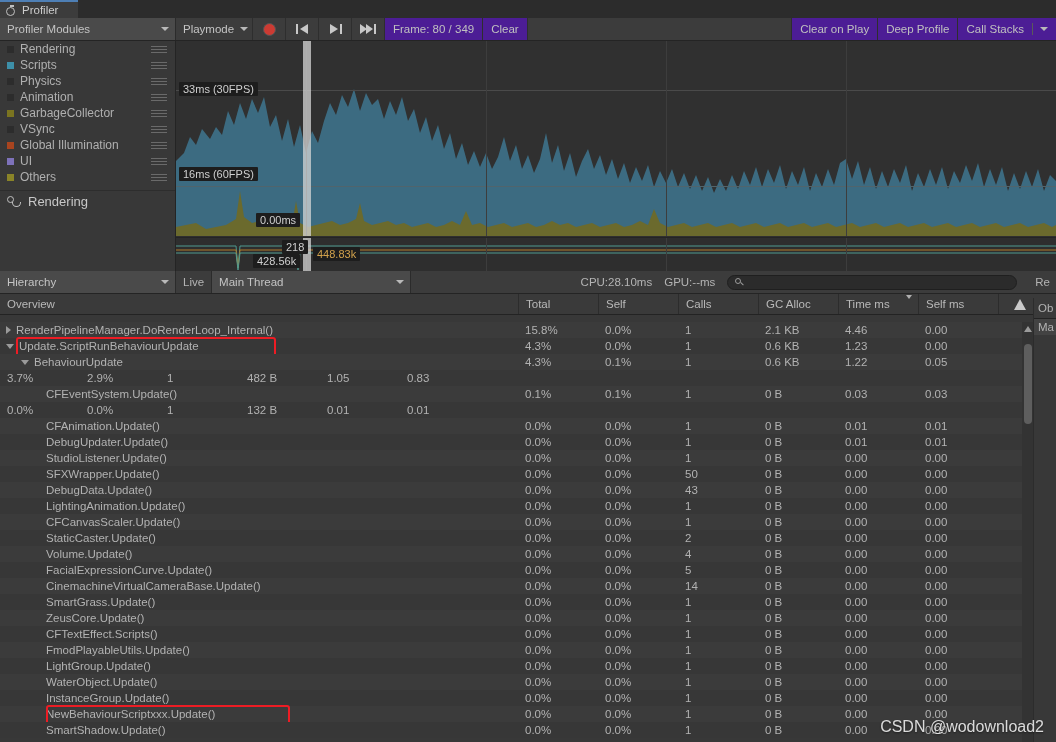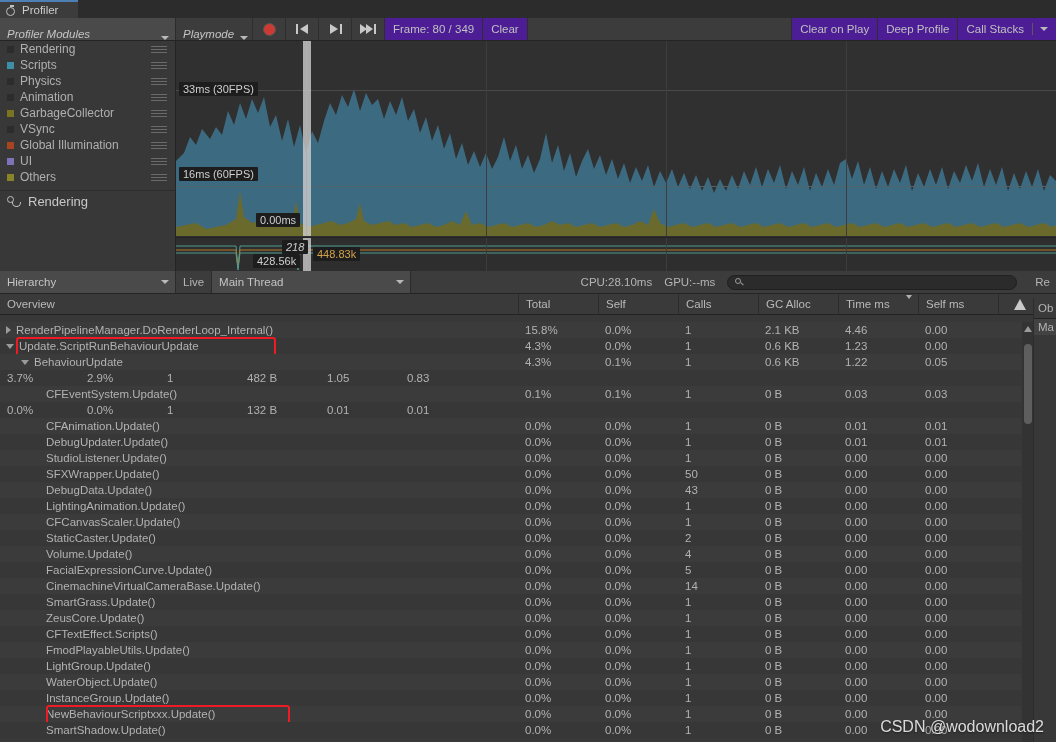--- a/index.html
+++ b/index.html
@@ -26,22 +26,22 @@
   }
   .stopwatch .stem{position:absolute;left:3.5px;top:0;width:4px;height:2px;background:#c0c0c0;}
 
   
   .toolbar{
     height:22px;background:#3c3c3c;border-bottom:1px solid #242424;
     display:flex;align-items:stretch;font-size:11.5px;
   }
   .tb-dd{
     width:176px;background:#4a4a4a;border-right:1px solid #2b2b2b;
-    display:flex;align-items:flex-end;justify-content:space-between;
-    padding:0 6px 0 7px;box-sizing:border-box;color:#c4c4c4;font-style:italic;
+    display:flex;align-items:center;justify-content:space-between;
+    padding:0 6px 0 7px;box-sizing:border-box;color:#c4c4c4;
   }
   .tb-dd.pm{width:76px;justify-content:flex-start;gap:6px;background:#3c3c3c;border-right:none;}
   .caret{
     width:0;height:0;border-left:4px solid transparent;border-right:4px solid transparent;
     border-top:4px solid #b9b9b9;
   }
   .tb-btn{
     display:flex;align-items:center;justify-content:center;min-width:24px;
     background:#3c3c3c;border-left:1px solid #2e2e2e;color:#c0c0c0;padding:0 4px;
   }
@@ -337,21 +337,21 @@
         <svg class="area" width="880" height="34">
           <polyline fill="none" stroke="#4f9a8f" stroke-width="1" points="0,8 60,8 62,30 64,8 120,8 122,30 124,8 880,8"></polyline>
           <polyline fill="none" stroke="#b07a2a" stroke-width="1" points="0,12 60,12 62,30 64,12 120,12 122,30 124,12 880,12"></polyline>
           <polyline fill="none" stroke="#4f9a8f" stroke-width="1" points="0,15 60,15 62,32 64,15 120,15 122,32 124,15 880,15"></polyline>
         </svg>
         <div class="vline" style="left:130px;"></div>
         <div class="vline" style="left:310px;"></div>
         <div class="vline" style="left:490px;"></div>
         <div class="vline" style="left:670px;"></div>
         <div class="playhead" style="left:127px;"></div>
-        <div class="tag" style="left:106px;top:2px;font-style:italic;">218</div>
+        <div class="tag" style="left:106px;top:2px;">218</div>
         <div class="tag" style="left:77px;top:16px;">428.56k</div>
         <div class="tag amber" style="left:137px;top:9px;">448.83k</div>
       </div>
     </div>
   </div>
 
   <div class="hbar">
     <div class="h-dd">
       <span>Hierarchy</span>
       <span class="caret"></span>

